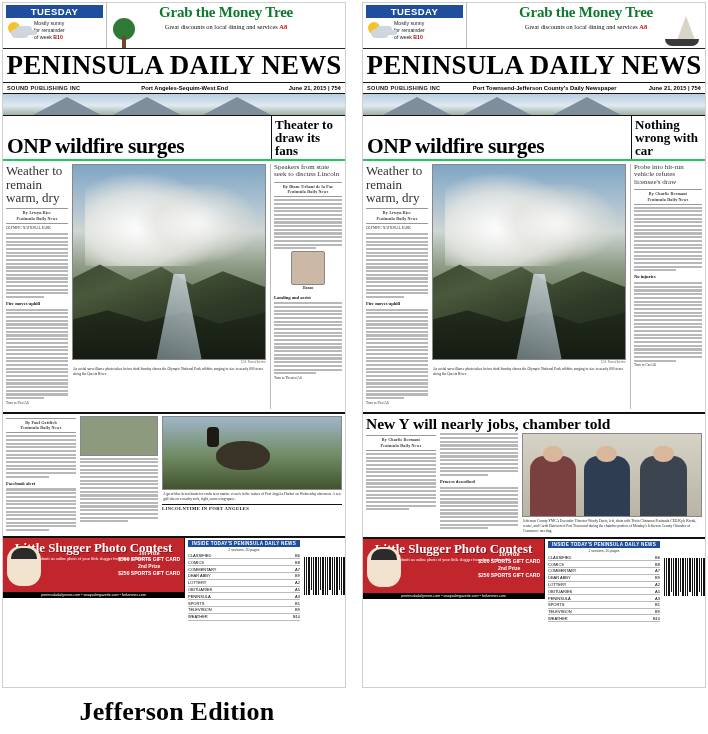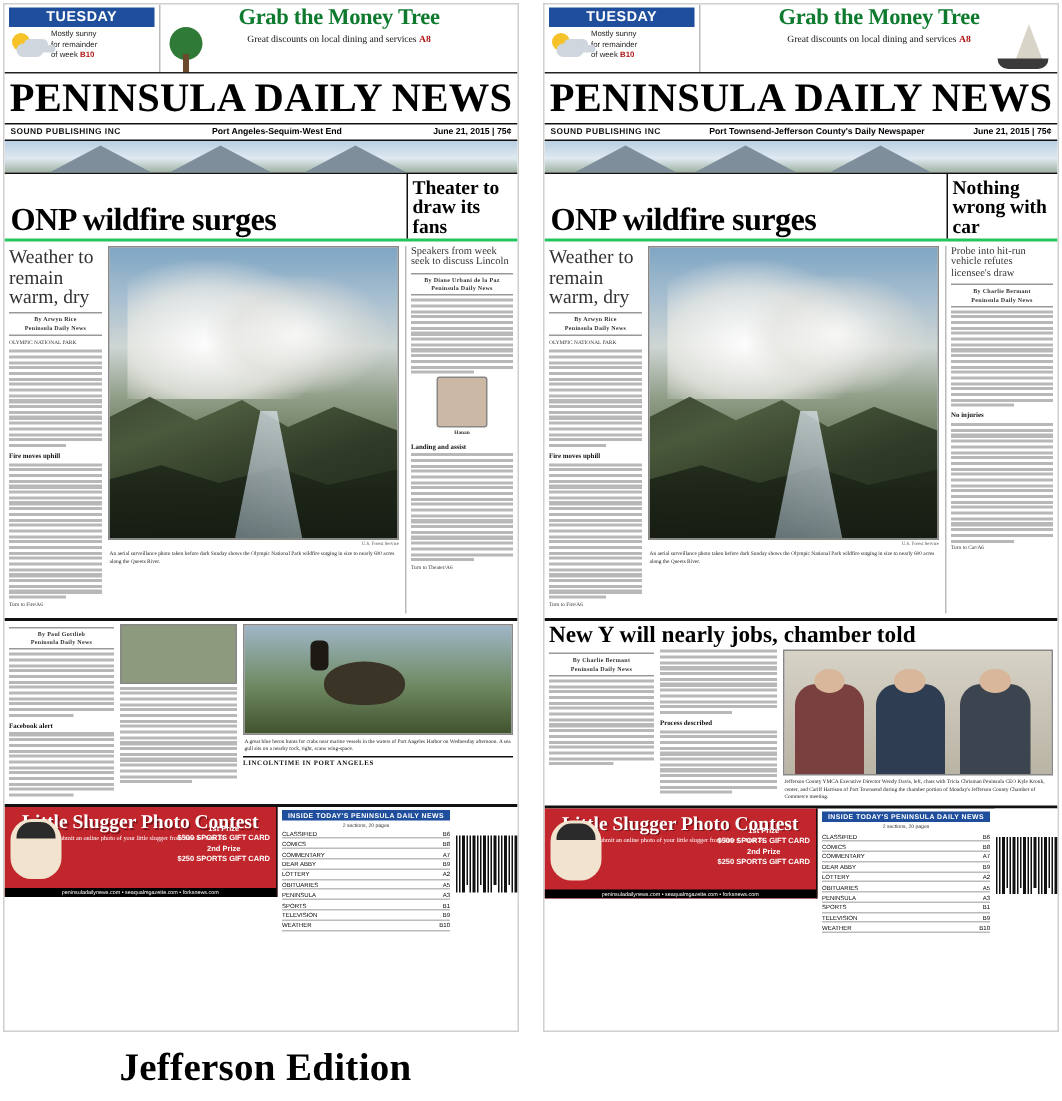--- a/index.html
+++ b/index.html
@@ -558,21 +558,21 @@
               <span class="smoke2"></span>
             <span class="ridge"></span>
               <span class="ridge2"></span>
               <span class="river"></span>
           </div>
           <div class="credit">U.S. Forest Service</div>
           <div class="caption">An aerial surveillance photo taken before dark Sunday shows the Olympic National Park wildfire surging in size to nearly 600 acres along the Queets River.</div>
         </div>
 
         <div class="col c3">
-          <div class="deck" style="font-size:7px">Speakers from week seek to discuss Lincoln</div>
+          <div class="deck" style="font-size:7px">Speakers from state seek to discuss Lincoln</div>
           <div class="byline">
             <span class="nm">By Diane Urbani de la Paz</span>
             <span class="nm">Peninsula Daily News</span>
           </div>
           <div class="lines">
             <i></i>
               <i></i>
               <i></i>
               <i></i>
               <i></i>

